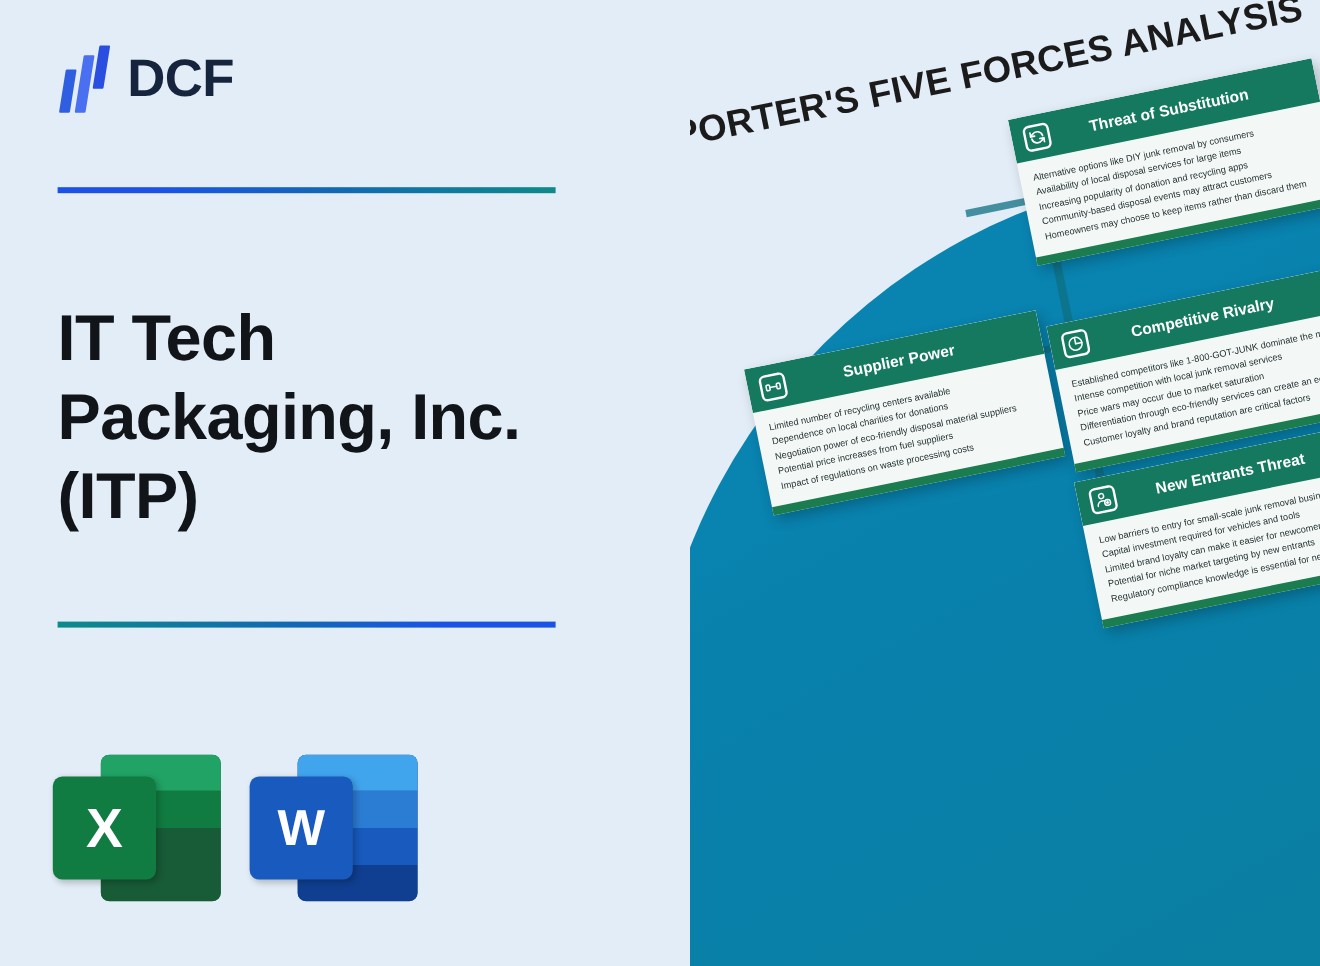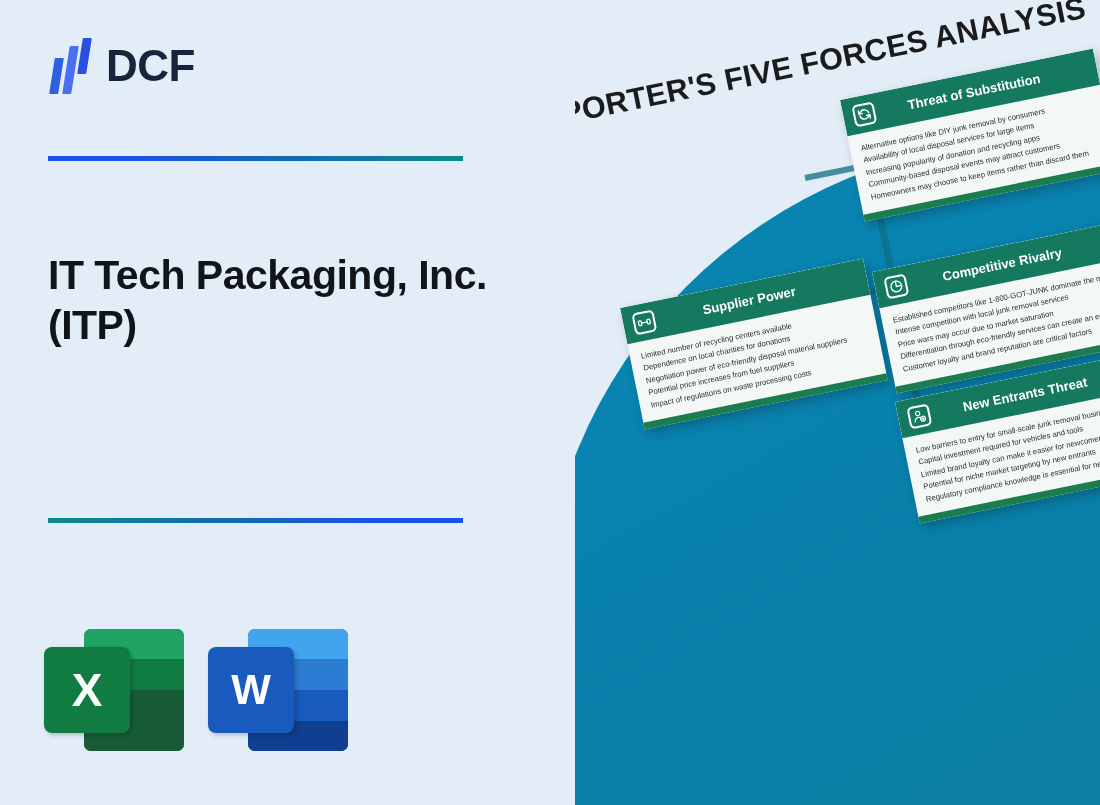--- a/index.html
+++ b/index.html
@@ -68,21 +68,21 @@
     top: 518px;
     background: linear-gradient(90deg, #0d8a8a 0%, #1268b4 48%, #1a52e8 78%, #1a52e8 100%);
   }
 
   
   #company-title {
     position: absolute;
     left: 48px;
     top: 250px;
     width: 440px;
-    font-size: 41px;
+    font-size: 54px;
     font-weight: 700;
     line-height: 1.22;
     color: #111418;
     letter-spacing: -0.5px;
   }
 
   
   #file-icons {
     position: absolute;
     left: 44px;

